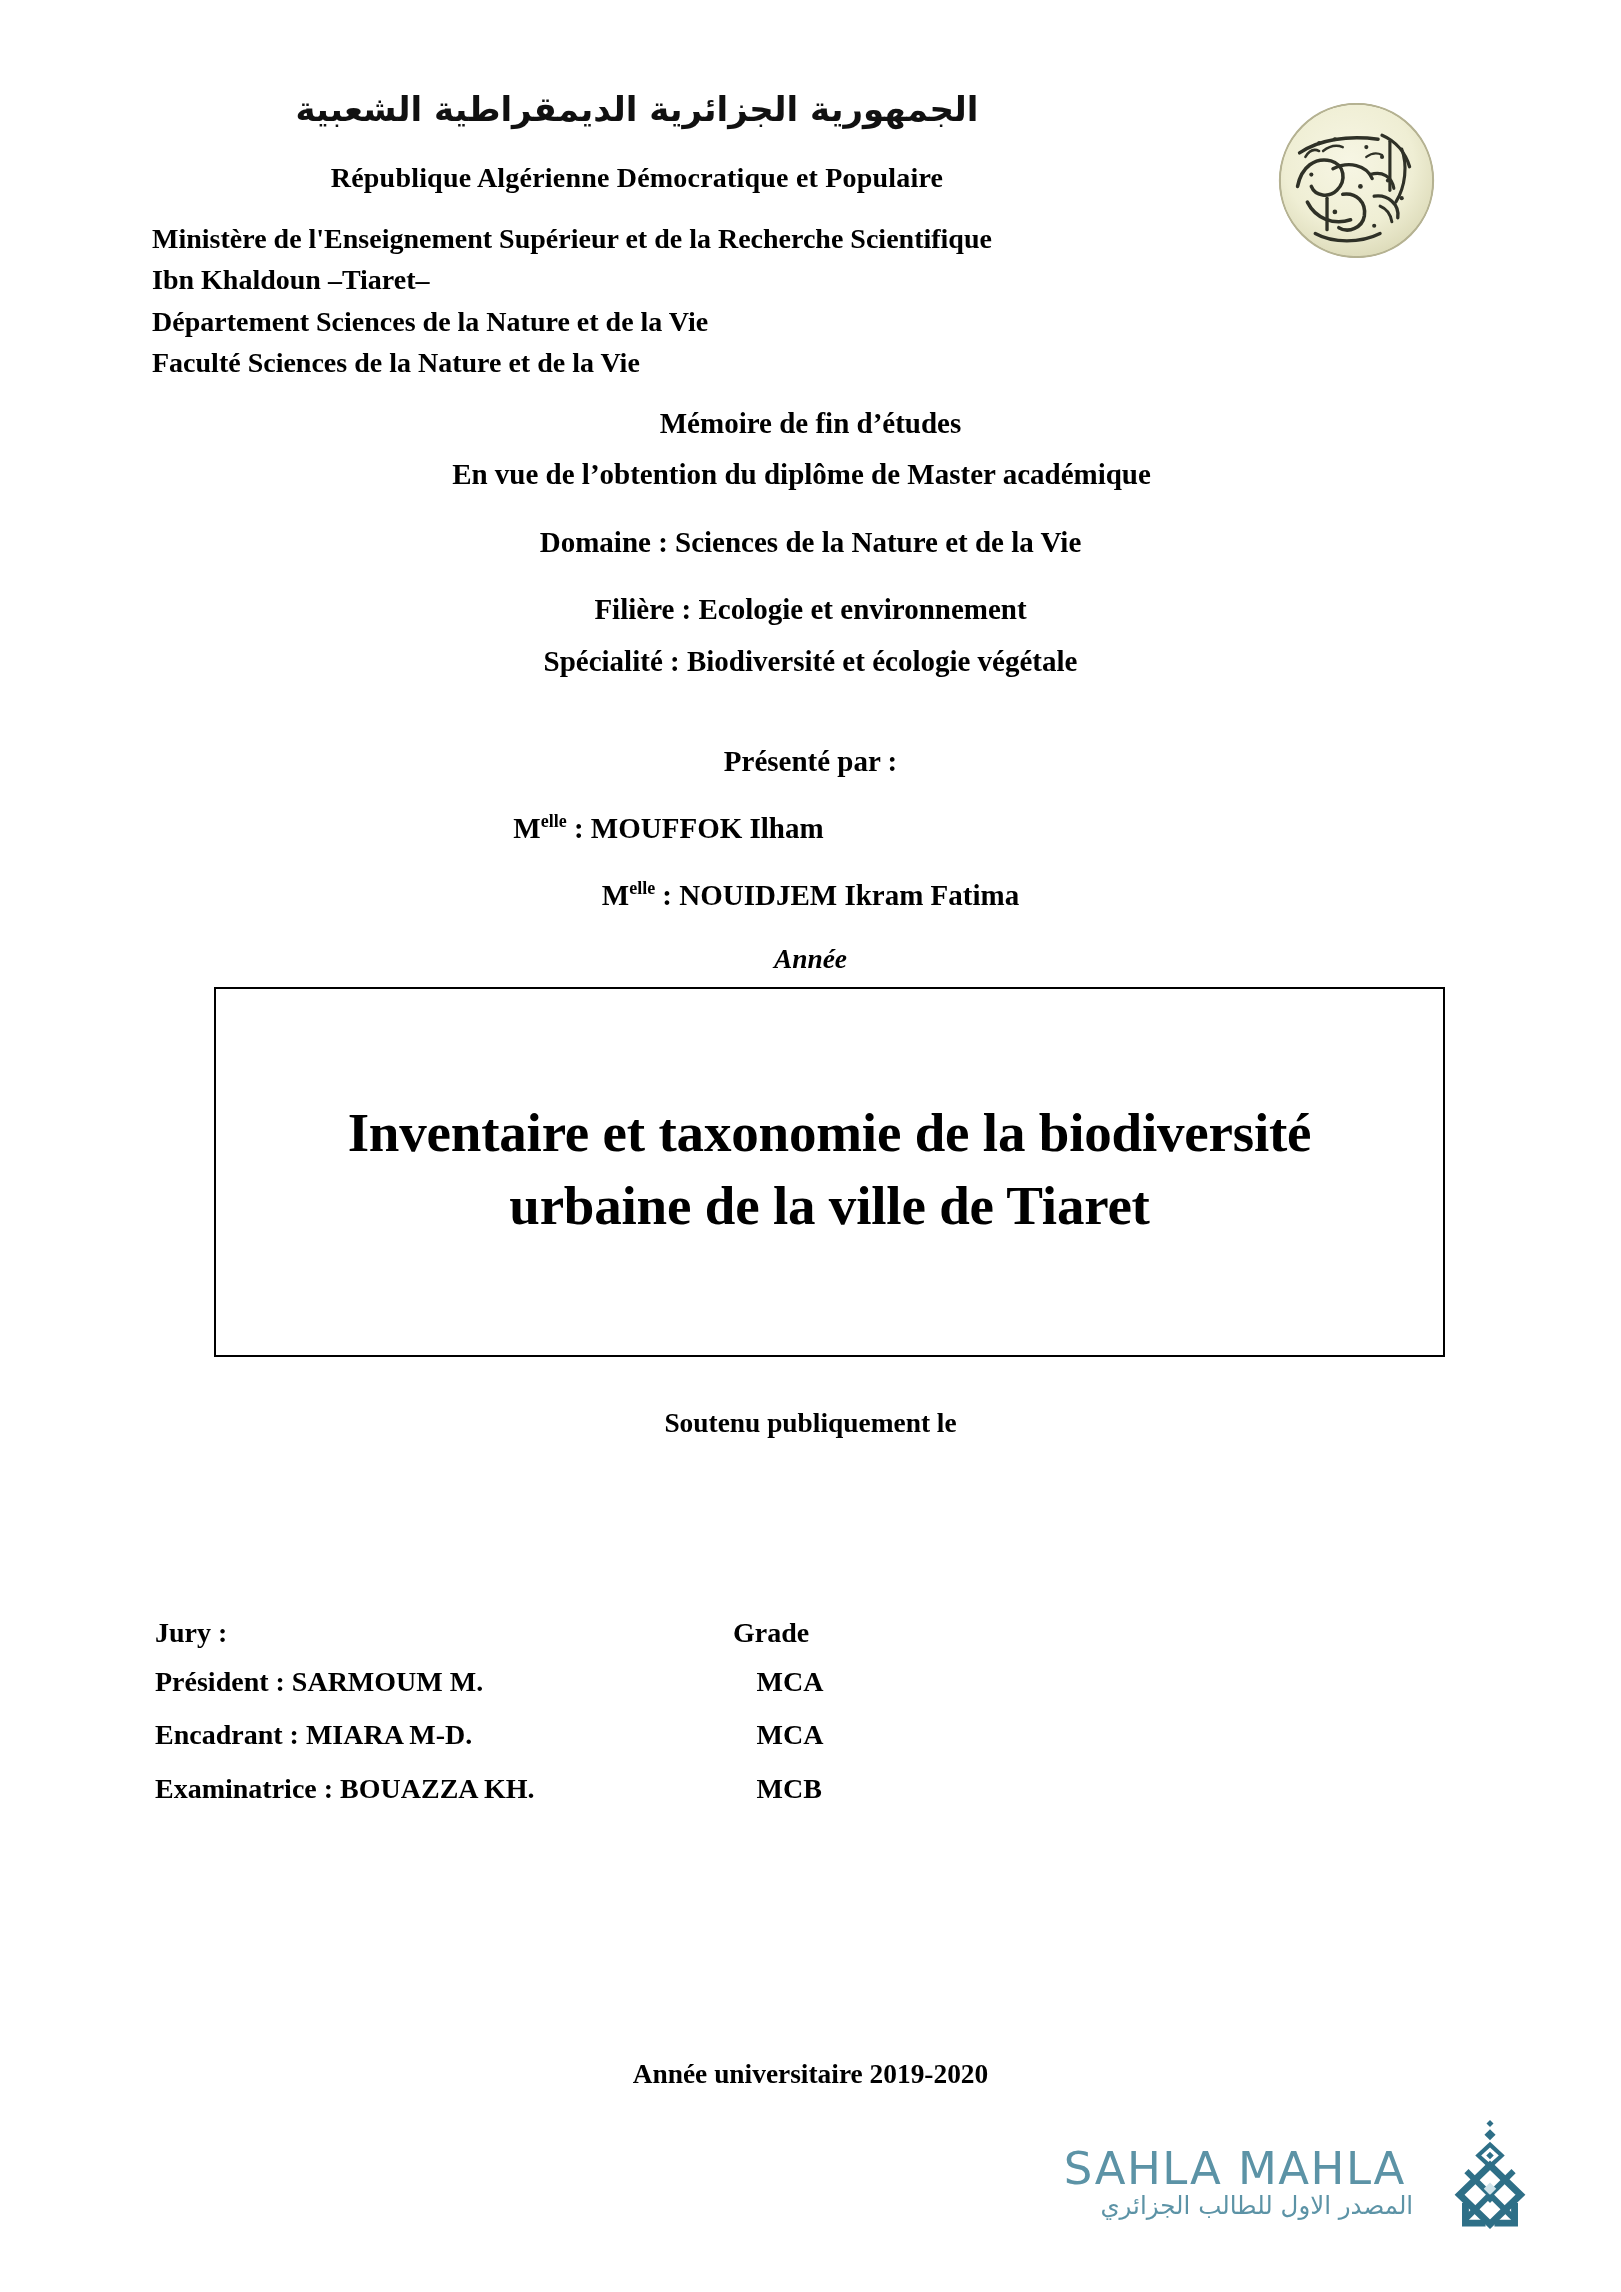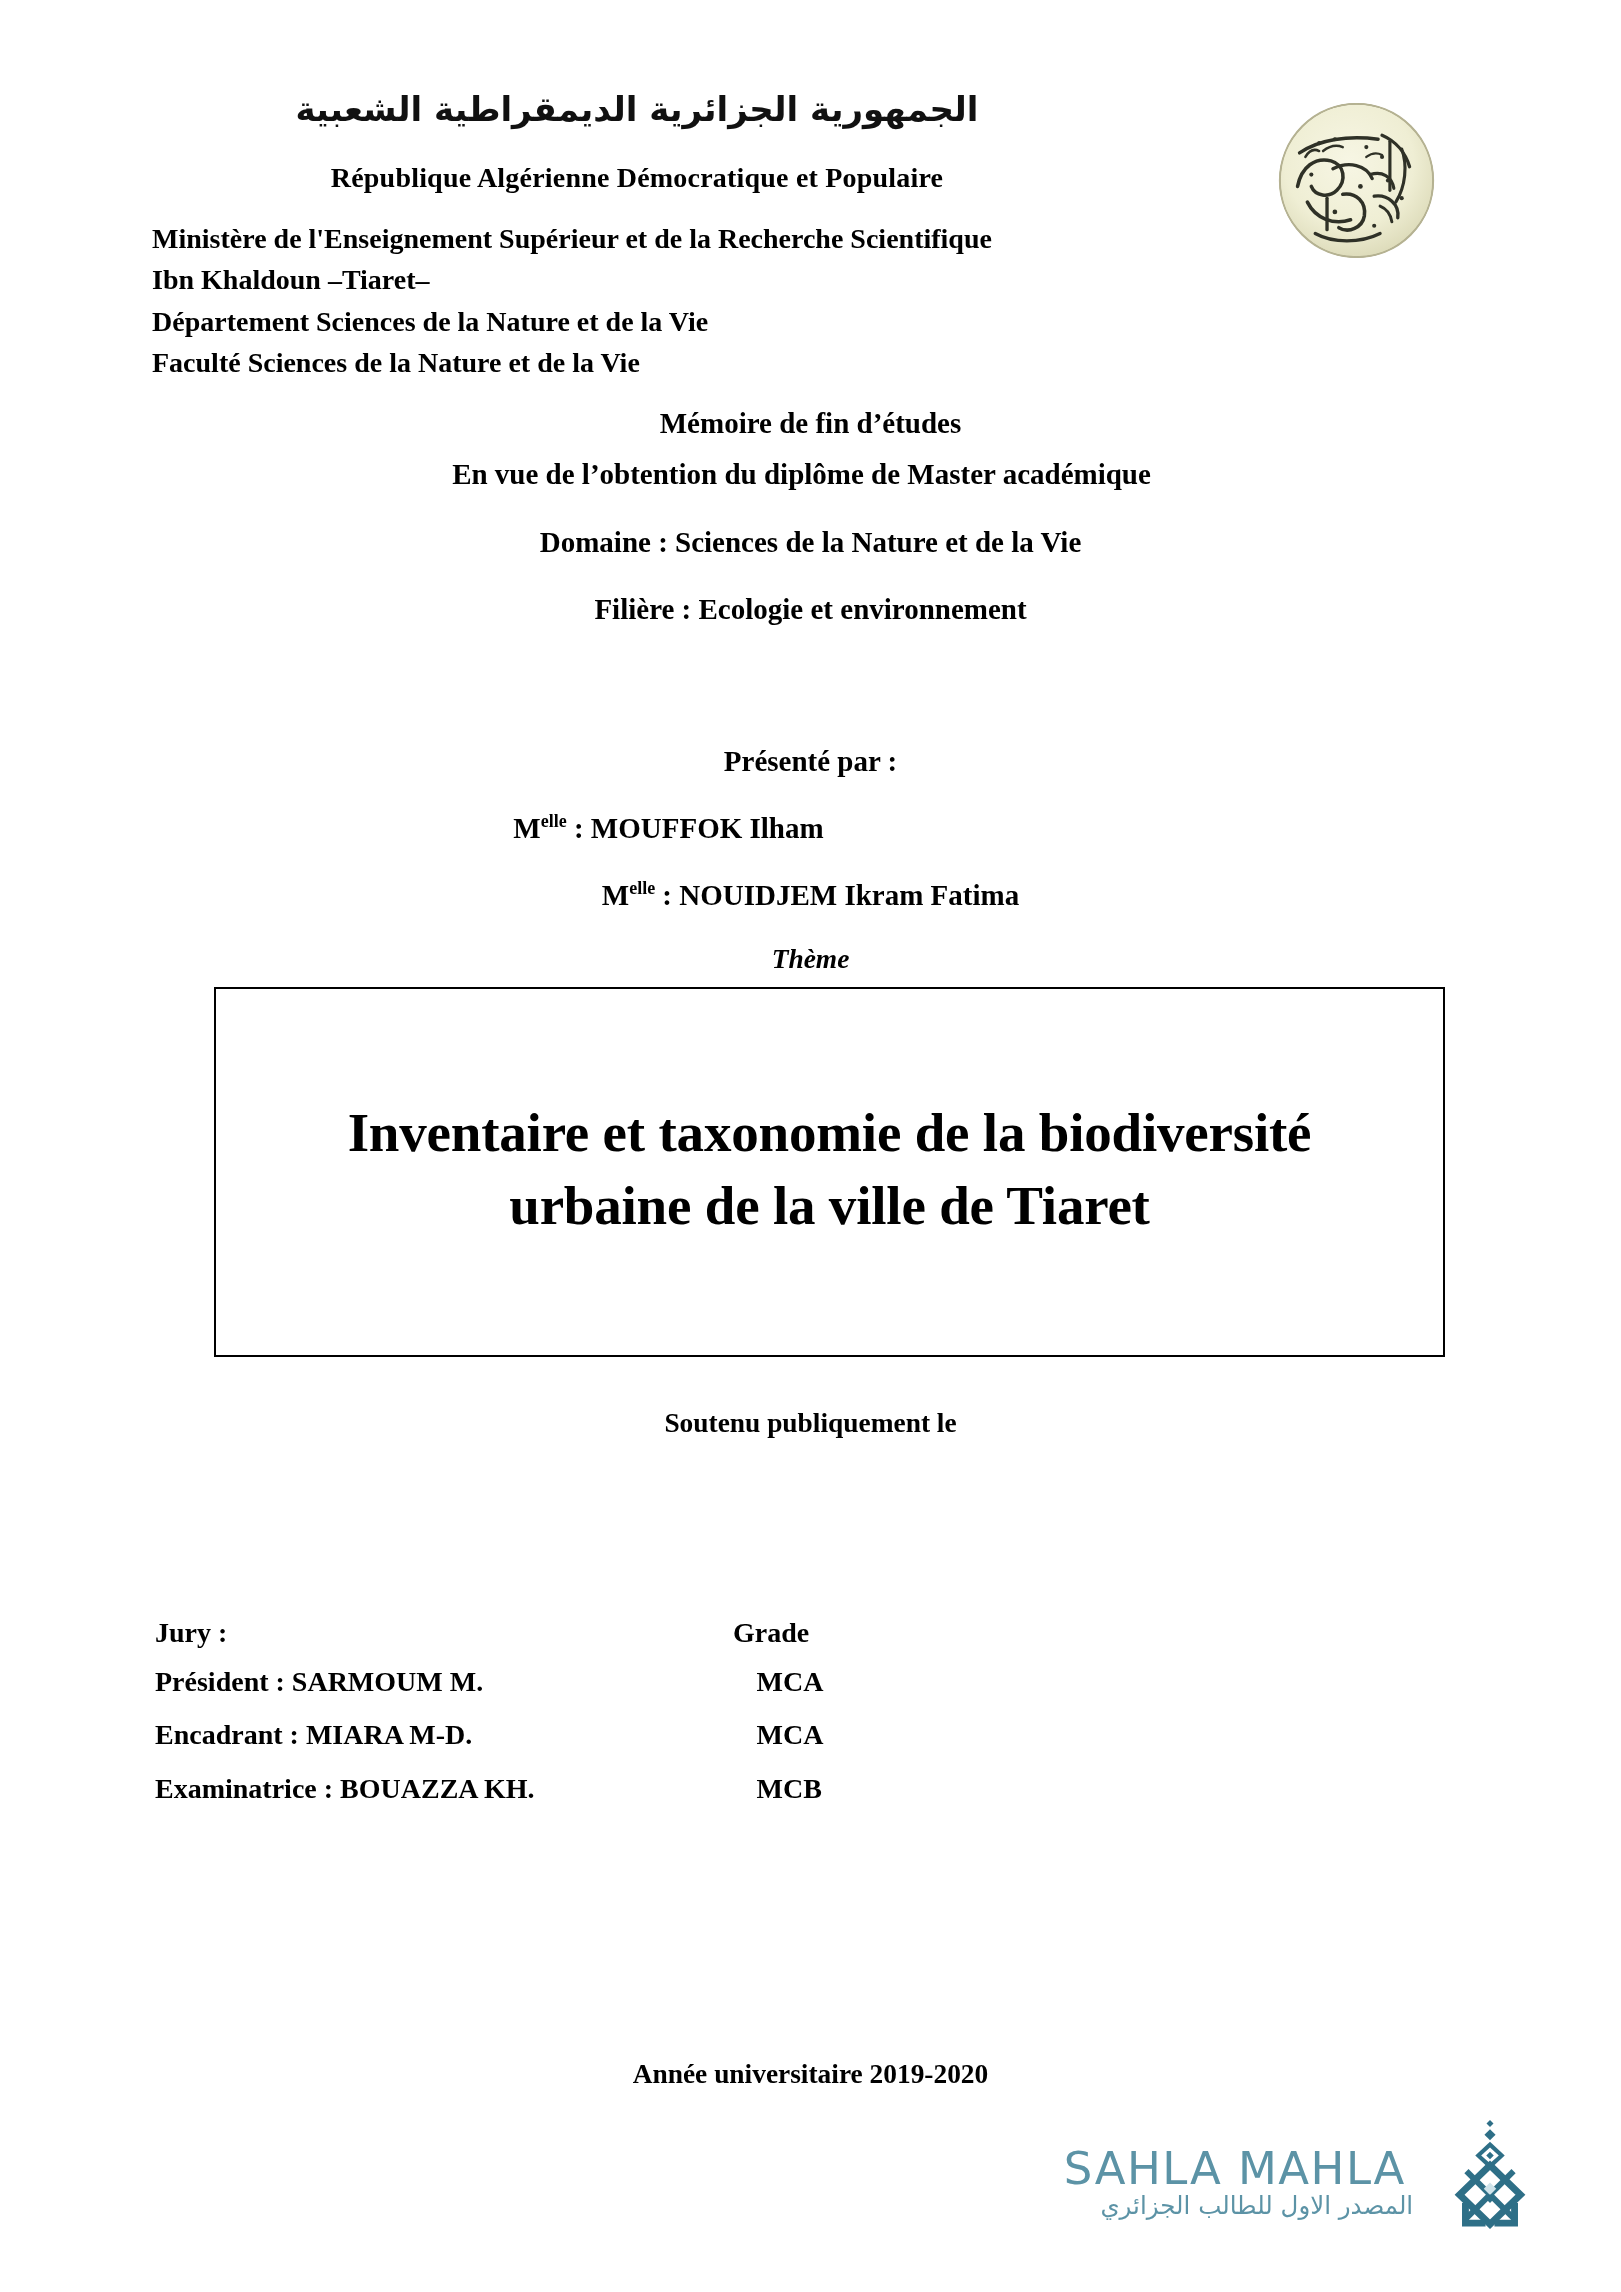--- a/index.html
+++ b/index.html
@@ -343,28 +343,29 @@
   </div>
 
   <div class="memoire-line">Mémoire de fin d’études</div>
 
   <div class="envue-line">En vue de l’obtention du diplôme de Master académique</div>
 
   <div class="domaine-line">Domaine : Sciences de la Nature et de la Vie</div>
 
   <div class="filiere-line">Filière : Ecologie et environnement</div>
 
+  <div class="specialite-line">Spécialité : Biodiversité et écologie végétale</div>
 
   <div class="presente-line">Présenté par :</div>
 
   <div class="author-one"><span>M</span><sup>elle</sup><span> : </span><span>MOUFFOK Ilham</span></div>
 
   <div class="author-two"><span>M</span><sup>elle</sup><span> : </span><span>NOUIDJEM Ikram Fatima</span></div>
 
-  <div class="theme-label">Thème</div>
+  <div class="theme-label">Année</div>
 
   <div class="title-box">
     <div class="title-text">Inventaire et taxonomie de la biodiversité urbaine de la ville de Tiaret</div>
   </div>
 
   <div class="soutenu-line">Soutenu publiquement le</div>
 
   <div class="jury">
     <div class="jury-row jury-head">
       <div class="j-name">Jury :</div>

